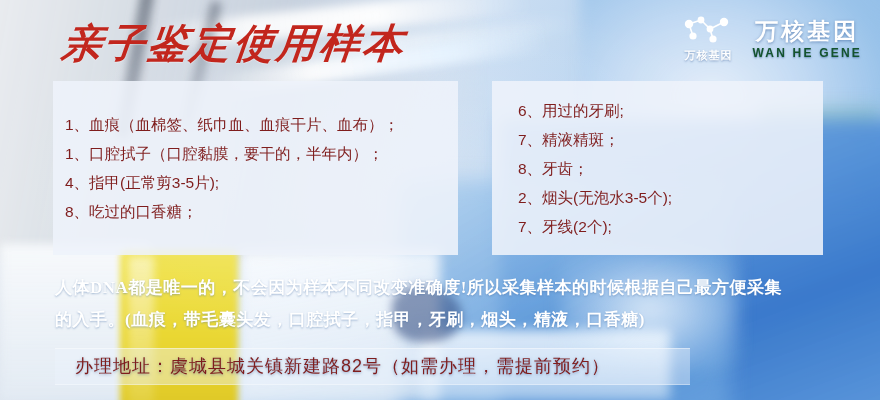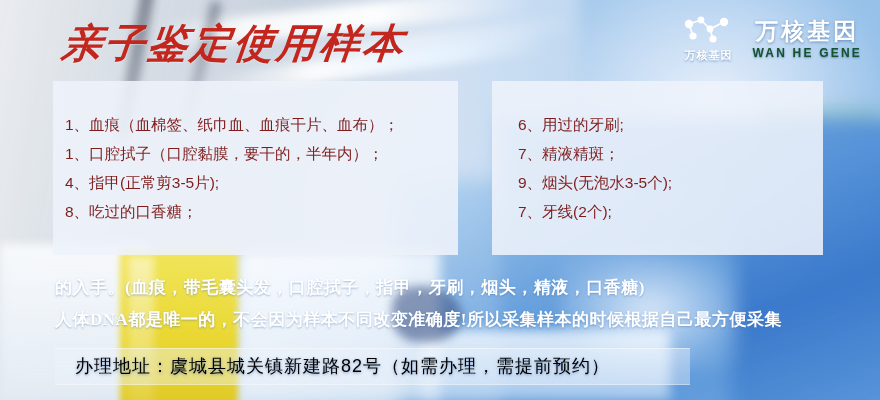--- a/index.html
+++ b/index.html
@@ -250,21 +250,21 @@
     border-top: 1px solid rgba(255,255,255,.45);
     border-bottom: 1px solid rgba(255,255,255,.35);
   }
   .addr-text {
     position: absolute;
     left: 75px;
     top: 348px;
     height: 35px;
     display: flex;
     align-items: center;
-    color: #000000;
+    color: #7f1d1d;
     font-size: 18px;
     letter-spacing: 1px;
     white-space: nowrap;
     text-shadow: 0 1px 3px rgba(55,95,155,.55);
   }
 </style>
 </head>
 <body>
 
 <div class="banner">
@@ -322,25 +322,26 @@
   <div class="list list-left">
     <div class="list-item">1、血痕（血棉签、纸巾血、血痕干片、血布）；</div>
     <div class="list-item">1、口腔拭子（口腔黏膜，要干的，半年内）；</div>
     <div class="list-item">4、指甲(正常剪3-5片);</div>
     <div class="list-item">8、吃过的口香糖；</div>
   </div>
 
   <div class="list list-right">
     <div class="list-item">6、用过的牙刷;</div>
     <div class="list-item">7、精液精斑；</div>
-    <div class="list-item">9、烟头(无泡水3-5个);</div>
+    <div class="list-item">8、牙齿；</div>
+    <div class="list-item">2、烟头(无泡水3-5个);</div>
     <div class="list-item">7、牙线(2个);</div>
   </div>
 
   <div class="para">
+    <div>人体DNA都是唯一的，不会因为样本不同改变准确度!所以采集样本的时候根据自己最方便采集</div>
     <div>的入手。(血痕，带毛囊头发，口腔拭子，指甲，牙刷，烟头，精液，口香糖)</div>
-    <div>人体DNA都是唯一的，不会因为样本不同改变准确度!所以采集样本的时候根据自己最方便采集</div>
   </div>
 
   <div class="addr-bar"></div>
   <div class="addr-text">办理地址：虞城县城关镇新建路82号（如需办理，需提前预约）</div>
 
 </div>
 
 </body></html>

